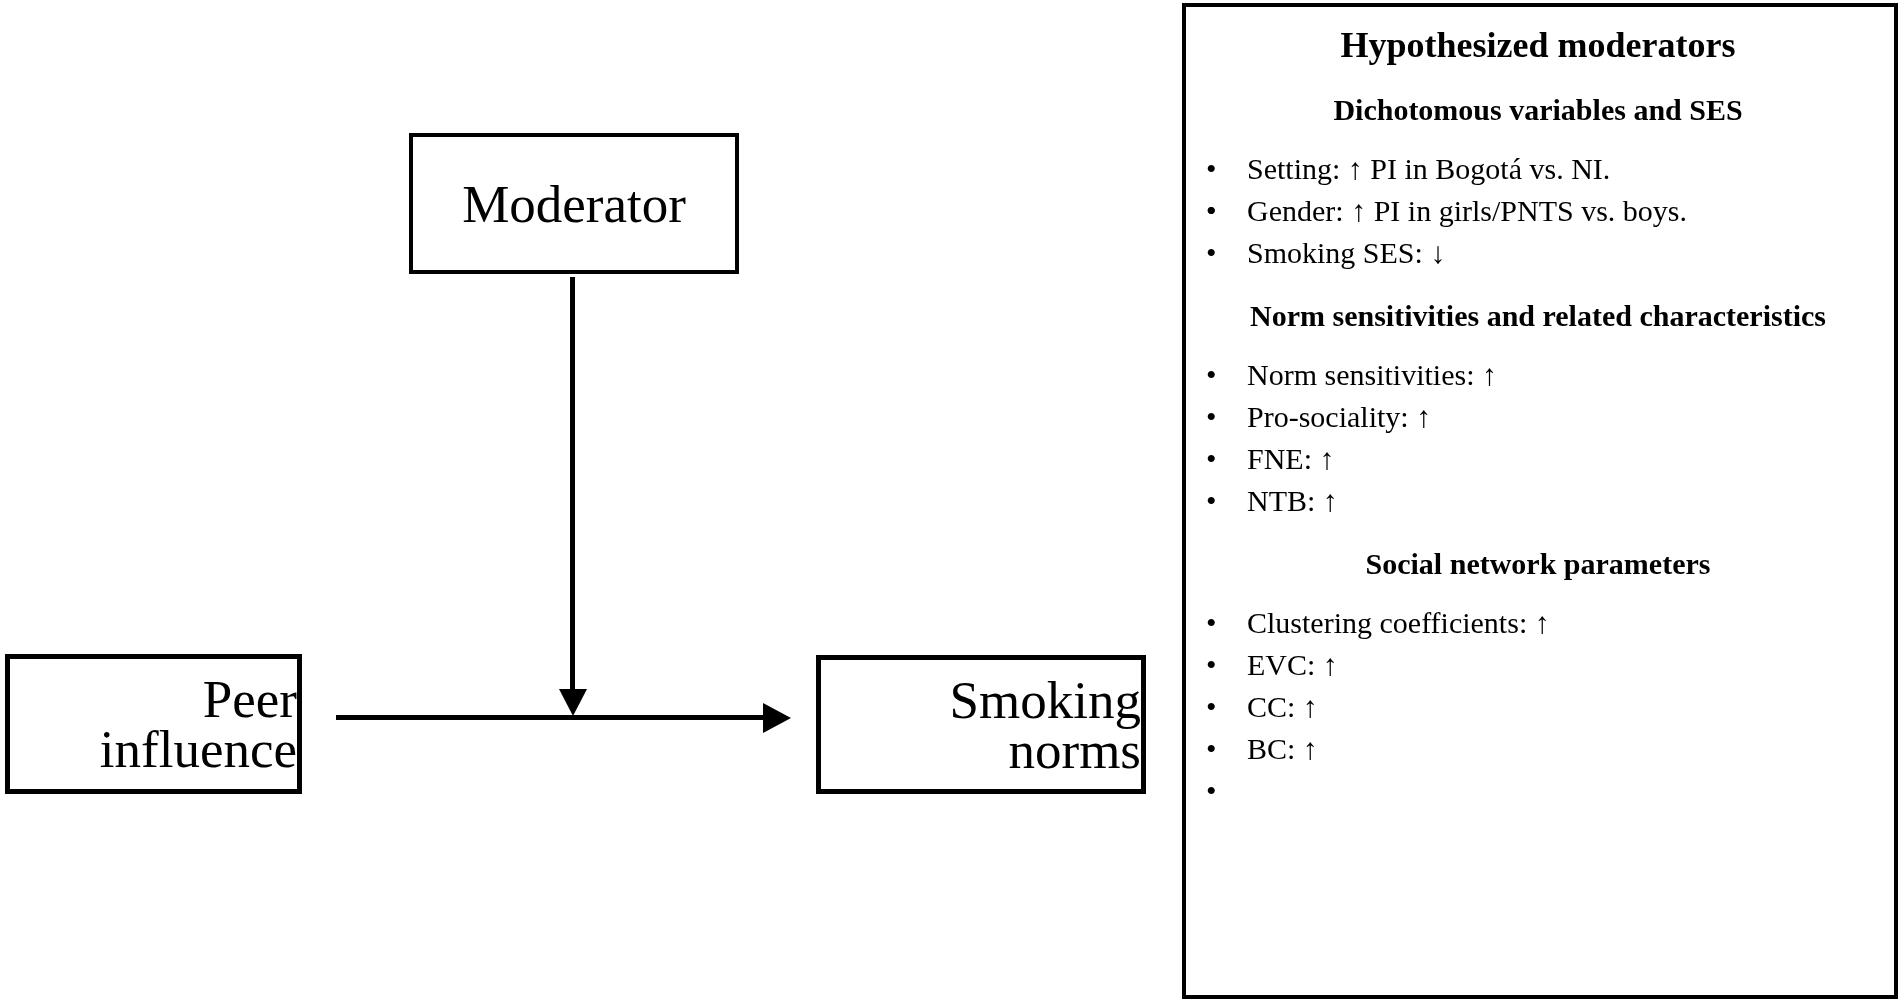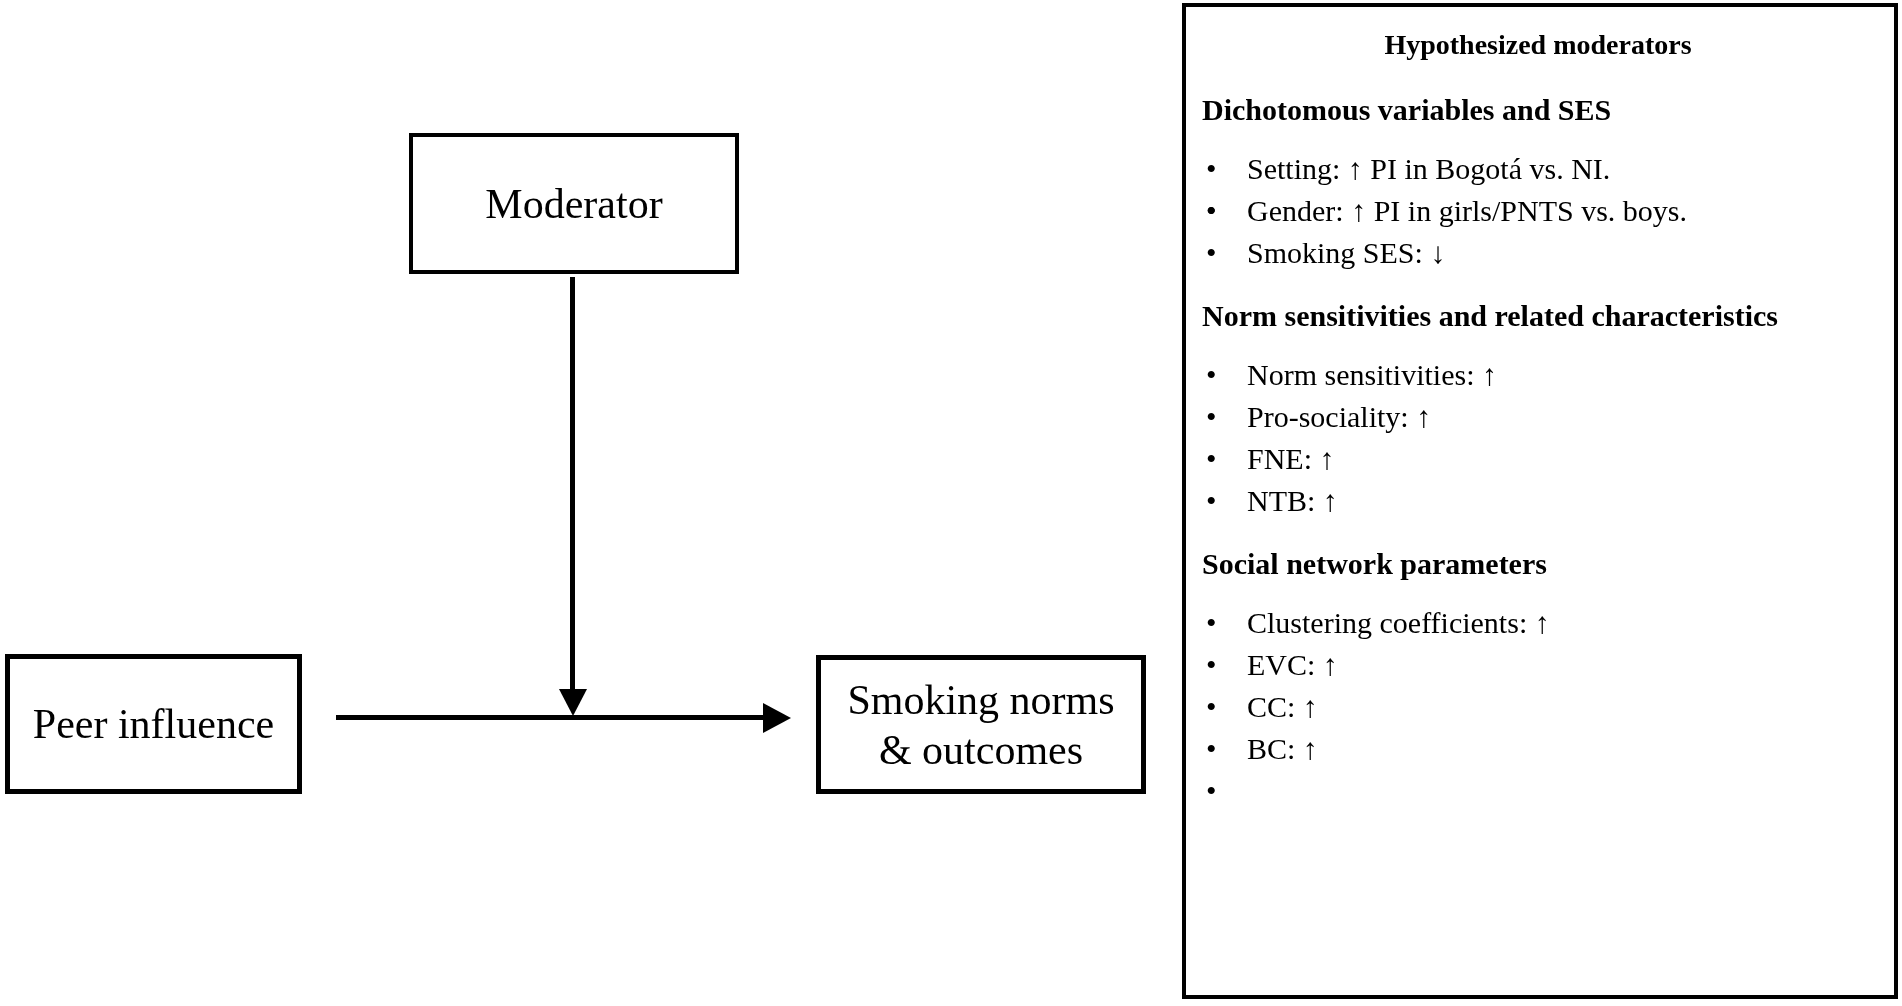--- a/index.html
+++ b/index.html
@@ -23,22 +23,22 @@
 
   
   .box {
     position: absolute;
     box-sizing: border-box;
     background: #ffffff;
     display: flex;
     flex-direction: column;
     align-items: center;
     justify-content: center;
-    text-align: left;
-    font-size: 42px;
+    text-align: right;
+    font-size: 53px;
     line-height: 50px;
   }
   .box-moderator {
     left: 409px; top: 133px;
     width: 330px; height: 141px;
     border: 4px solid #000;
   }
   .box-peer {
     left: 5px; top: 654px;
     width: 297px; height: 140px;
@@ -84,31 +84,32 @@
   .panel {
     position: absolute;
     left: 1182px; top: 3px;
     width: 716px; height: 996px;
     box-sizing: border-box;
     border: 4px solid #000;
     background: #ffffff;
     padding: 12px 20px 0 16px;
   }
   .panel-title {
-    font-size: 28px;
+    font-size: 36px;
     font-weight: bold;
     text-align: center;
     line-height: 44px;
     margin-top: 4px;
   }
   .ph {                       
     font-size: 30px;
     font-weight: bold;
     line-height: 38px;
     margin-top: 24px;
+    text-align: center;
   }
   .pnote {                    
     font-size: 30px;
     line-height: 38px;
     margin-top: 24px;
   }
   .pb {                       
     font-size: 30px;
     line-height: 40px;
     margin-top: 2px;
@@ -137,21 +138,20 @@
 
   <div class="box box-peer">
     <span>Peer influence</span>
   </div>
 
   <div class="hline"></div>
   <div class="arrowhead-right"></div>
 
   <div class="box box-outcomes">
     <span>Smoking norms</span>
-    <span>&amp; outcomes</span>
   </div>
 
   <div class="panel">
     <div class="panel-title">Hypothesized moderators</div>
     <div id="panel-body">
         <div class="ph">Dichotomous variables and SES</div>
         <div class="pb"><span class="dot">•</span><span><b>Setting:</b> ↑ PI in Bogotá vs. NI.</span></div>
         <div class="pb"><span class="dot">•</span></div>
         <div class="pb"><span class="dot">•</span><span><b>Gender:</b> ↑ PI in girls/PNTS vs. boys.</span></div>
         <div class="pb"><span class="dot">•</span><span><b>Smoking SES:</b> ↓</span></div>

